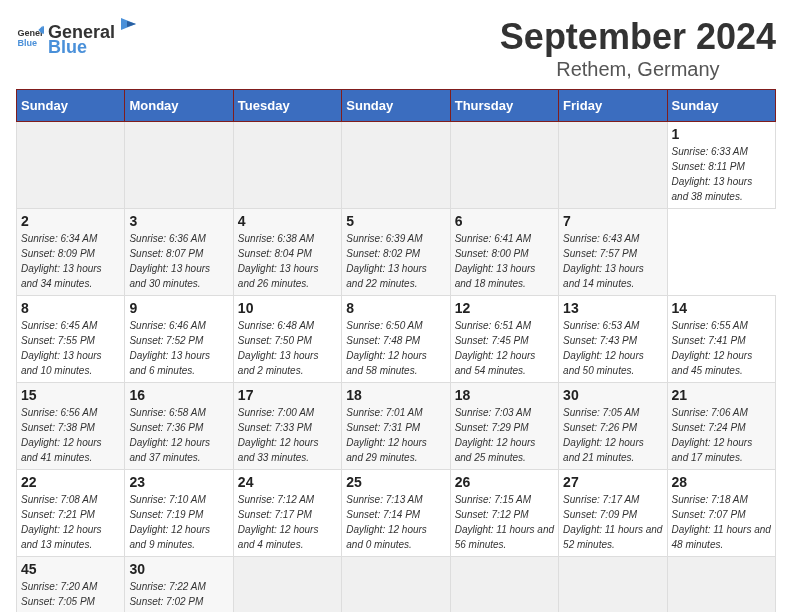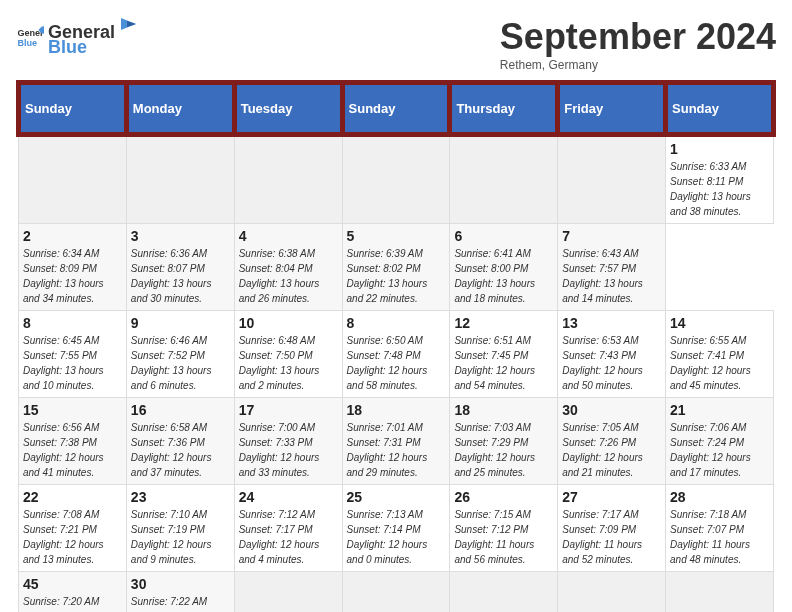--- a/index.html
+++ b/index.html
@@ -21,46 +21,46 @@
       align-items: center;
       gap: 4px;
     }
     .logo-text-general { font-size: 18px; color: #333; font-weight: bold; }
     .logo-text-blue { font-size: 18px; color: #4a90d9; font-weight: bold; }
     .logo-icon {
       width: 28px;
       height: 28px;
     }
     .title-area {
-      text-align: left;
+      text-align: center;
     }
     .month-title {
       font-size: 36px;
       font-weight: bold;
       color: #333;
     }
     .location {
-      font-size: 12px;
+      font-size: 20px;
       color: #555;
     }
     table {
       width: 100%;
       border-collapse: collapse;
       font-size: 11px;
     }
     thead tr {
       background-color: #3b6dbf;
     }
     thead th {
       color: #fff;
-      padding: 16px 4px;
+      padding: 8px 4px;
       text-align: left;
       font-size: 13px;
       font-weight: bold;
-      border: 5px solid #7f1d1d;
+      border: 1px solid #7f1d1d;
     }
     tbody tr {
       border-bottom: 1px solid #ccc;
     }
     tbody td {
       vertical-align: top;
       padding: 4px 4px;
       border: 1px solid #ddd;
       min-width: 100px;
       background: #fff;

